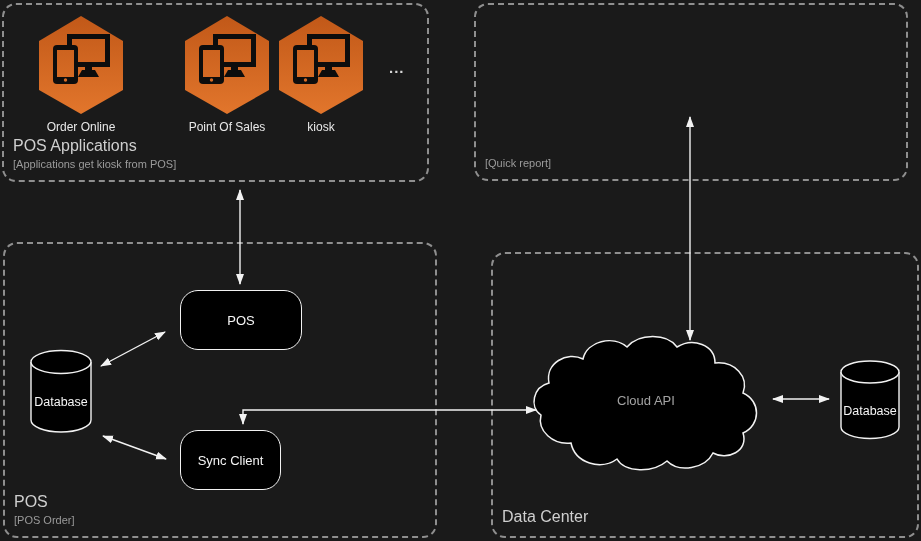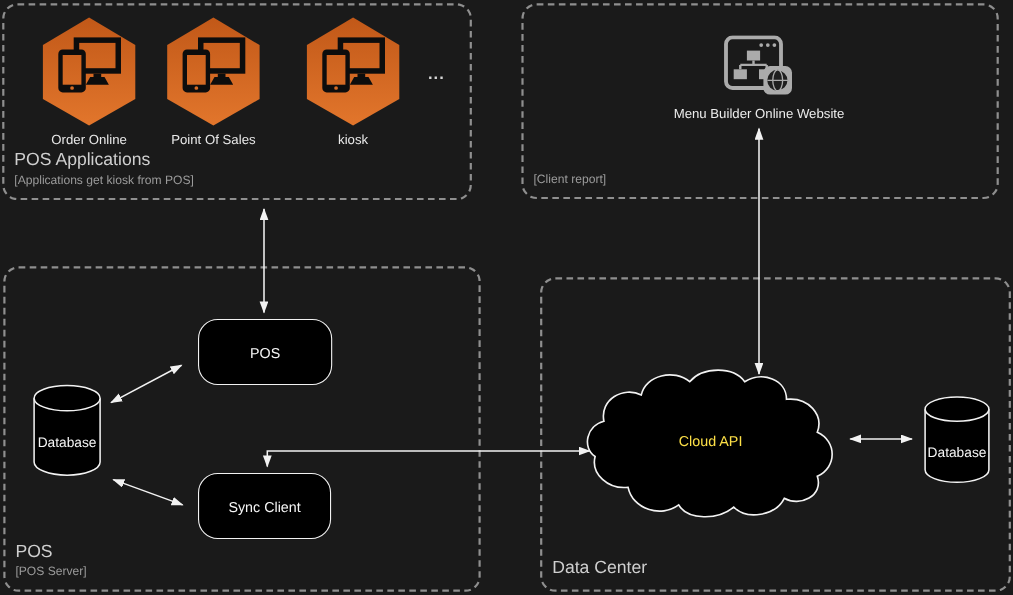--- a/index.html
+++ b/index.html
@@ -23,49 +23,49 @@
     color:#f5f5f5;font-size:13px;box-sizing:border-box;
   }
   .cyl{position:absolute;}
   .cyl-label{
     position:absolute;left:0;width:100%;text-align:center;
     color:#f5f5f5;font-size:12.5px;
   }
   .cloud-wrap{position:absolute;left:525px;top:331px;width:242px;height:144px;}
   .cloud-label{
     position:absolute;left:0;top:62px;width:100%;text-align:center;
-    color:#fde047;font-size:13px;
+    color:#a3a3a3;font-size:13px;
   }
   .menu-node{position:absolute;left:560px;top:32px;width:260px;text-align:center;}
   .menu-node svg{display:inline-block;}
   .menu-label{margin-top:3px;color:#ececec;font-size:12px;white-space:nowrap;}
   .arrows{position:absolute;left:0;top:0;pointer-events:none;}
 </style>
 </head>
 <body>
 
 <div class="stage">
 
   <div class="group" style="left:2px;top:3px;width:427px;height:179px;">
     <div class="group-label">
       <div class="g-title">POS Applications</div>
       <div class="g-sub">[Applications get kiosk from POS]</div>
     </div>
   </div>
 
   <div class="group" style="left:474px;top:3px;width:434px;height:178px;">
     <div class="group-label">
-      <div class="g-sub">[Client report]</div>
+      <div class="g-sub">[Quick report]</div>
     </div>
   </div>
 
   <div class="group" style="left:3px;top:242px;width:434px;height:296px;">
     <div class="group-label">
       <div class="g-title">POS</div>
-      <div class="g-sub">[POS Server]</div>
+      <div class="g-sub">[POS Order]</div>
     </div>
   </div>
 
   <div class="group" style="left:491px;top:252px;width:428px;height:286px;">
     <div class="group-label">
       <div class="g-title">Data Center</div>
     </div>
   </div>
 
   <svg class="arrows" width="921" height="541" viewBox="0 0 921 541">
@@ -100,21 +100,21 @@
       <rect x="34" y="24" width="33" height="23" fill="url(#hg1)"></rect>
       <rect x="47" y="52" width="7" height="4" fill="#0d0d0d"></rect>
       <polygon points="44,55 57,55 61,62 40,62" fill="#0d0d0d"></polygon>
       <rect x="15" y="30" width="25" height="39" rx="4" fill="#0d0d0d"></rect>
       <rect x="19" y="35" width="17" height="27" fill="url(#hg1)"></rect>
       <circle cx="27.5" cy="65" r="1.7" fill="url(#hg1)"></circle>
     </svg>
     <div class="hex-label">Order Online</div>
   </div>
 
-  <div class="hex" style="left:151px;top:15px;">
+  <div class="hex" style="left:184px;top:15px;">
     <svg width="86" height="100" viewBox="0 0 86 100">
       <defs>
         <linearGradient id="hg2" x1="0" y1="0" x2="0" y2="100" gradientUnits="userSpaceOnUse">
           <stop offset="0" stop-color="#c15818"></stop>
             <stop offset="1" stop-color="#e2762c"></stop>
         </linearGradient>
       </defs>
       <polygon points="43,1 85,26 85,75 43,99 1,75 1,26" fill="url(#hg2)"></polygon>
       <rect x="29" y="19" width="43" height="33" fill="#0d0d0d"></rect>
       <rect x="34" y="24" width="33" height="23" fill="url(#hg2)"></rect>
@@ -142,44 +142,26 @@
       <polygon points="44,55 57,55 61,62 40,62" fill="#0d0d0d"></polygon>
       <rect x="15" y="30" width="25" height="39" rx="4" fill="#0d0d0d"></rect>
       <rect x="19" y="35" width="17" height="27" fill="url(#hg3)"></rect>
       <circle cx="27.5" cy="65" r="1.7" fill="url(#hg3)"></circle>
     </svg>
     <div class="hex-label">kiosk</div>
   </div>
 
   <div class="ellipsis" style="left:389px;top:59px;">...</div>
 
-  <div class="menu-node">
-    <svg width="64" height="56" viewBox="0 0 64 56">
-      <rect x="2" y="2" width="50" height="46" rx="6" fill="none" stroke="#ababab" stroke-width="3.5"></rect>
-      <circle cx="34" cy="9" r="1.7" fill="#ababab"></circle>
-      <circle cx="40" cy="9" r="1.7" fill="#ababab"></circle>
-      <circle cx="46" cy="9" r="1.7" fill="#ababab"></circle>
-      <rect x="21" y="14" width="12" height="9" fill="#ababab"></rect>
-      <path d="M27,23 V27 M15,27 H39 M15,27 V31 M39,27 V31" stroke="#ababab" stroke-width="2.2" fill="none"></path>
-      <rect x="9" y="31" width="12" height="9" fill="#ababab"></rect>
-      <rect x="32" y="31" width="12" height="9" fill="#ababab"></rect>
-      <g>
-        <rect x="36" y="28" width="26" height="26" rx="6" fill="#ababab"></rect>
-        <circle cx="49" cy="41" r="9.5" fill="#1f1f1f"></circle>
-        <path d="M49,31.5 a9.5,9.5 0 0 1 0,19 M39.5,41 h19 M49,31.5 a4.5,9.5 0 0 1 0,19 M49,31.5 a4.5,9.5 0 0 0 0,19" stroke="#ababab" stroke-width="1.2" fill="none"></path>
-      </g>
-    </svg>
-    <div class="menu-label">Menu Builder Online Website</div>
-  </div>
 
   <div class="rnode" style="left:180px;top:290px;width:122px;height:60px;">
     <span>POS</span>
   </div>
 
-  <div class="rnode" style="left:180px;top:430px;width:121px;height:60px;">
+  <div class="rnode" style="left:180px;top:430px;width:101px;height:60px;">
     <span>Sync Client</span>
   </div>
 
   <div class="cyl" style="left:29px;top:349px;width:64px;height:85px;">
     <svg width="64" height="85" viewBox="0 0 64 85">
       <path d="M2,13 L2,71 A30,12 0 0 0 62,71 L62,13" fill="#000" stroke="#f2f2f2" stroke-width="1.4"></path>
       <ellipse cx="32" cy="13" rx="30" ry="11.5" fill="#000" stroke="#f2f2f2" stroke-width="1.4"></ellipse>
     </svg>
     <div class="cyl-label" style="top:46px;">Database</div>
   </div>

